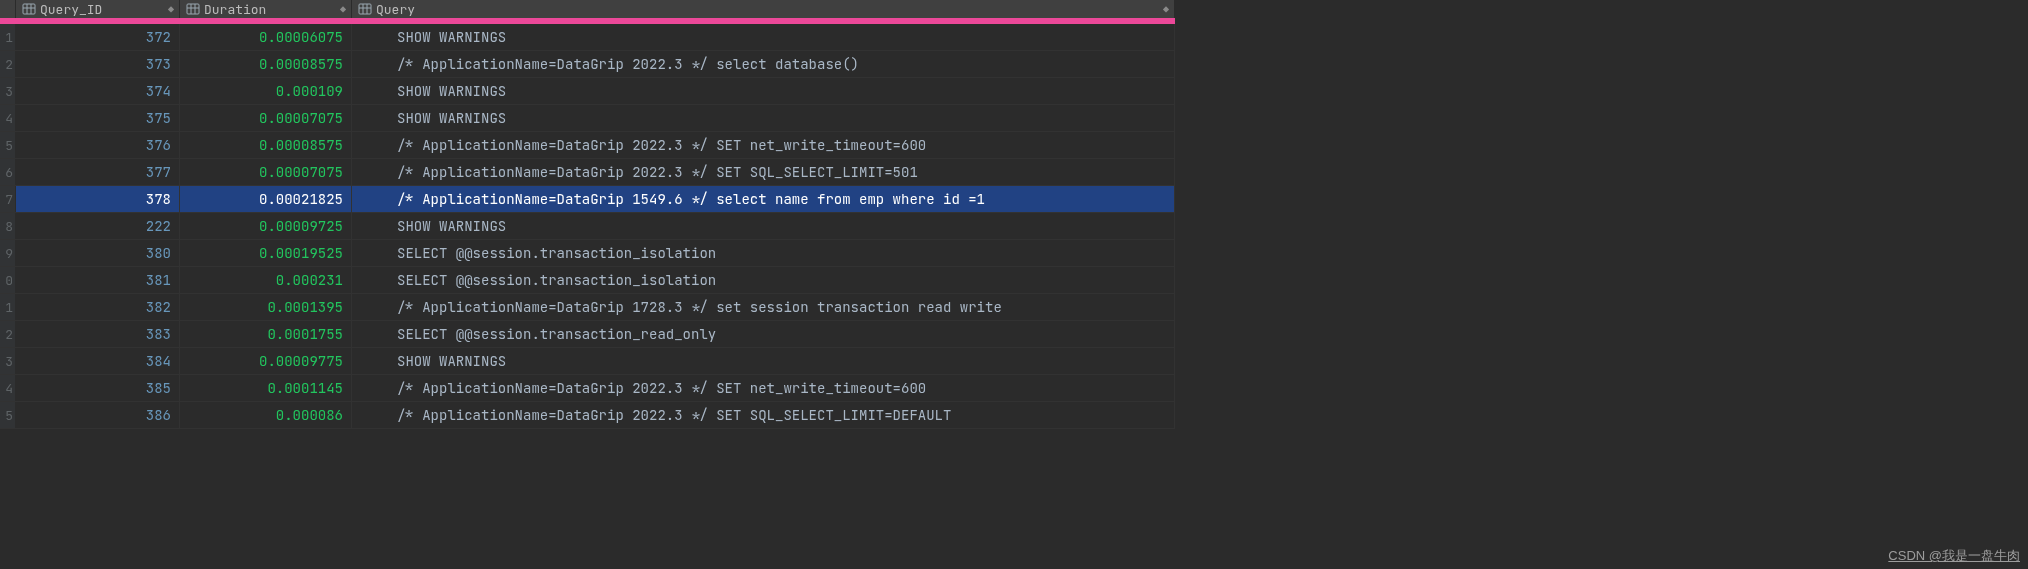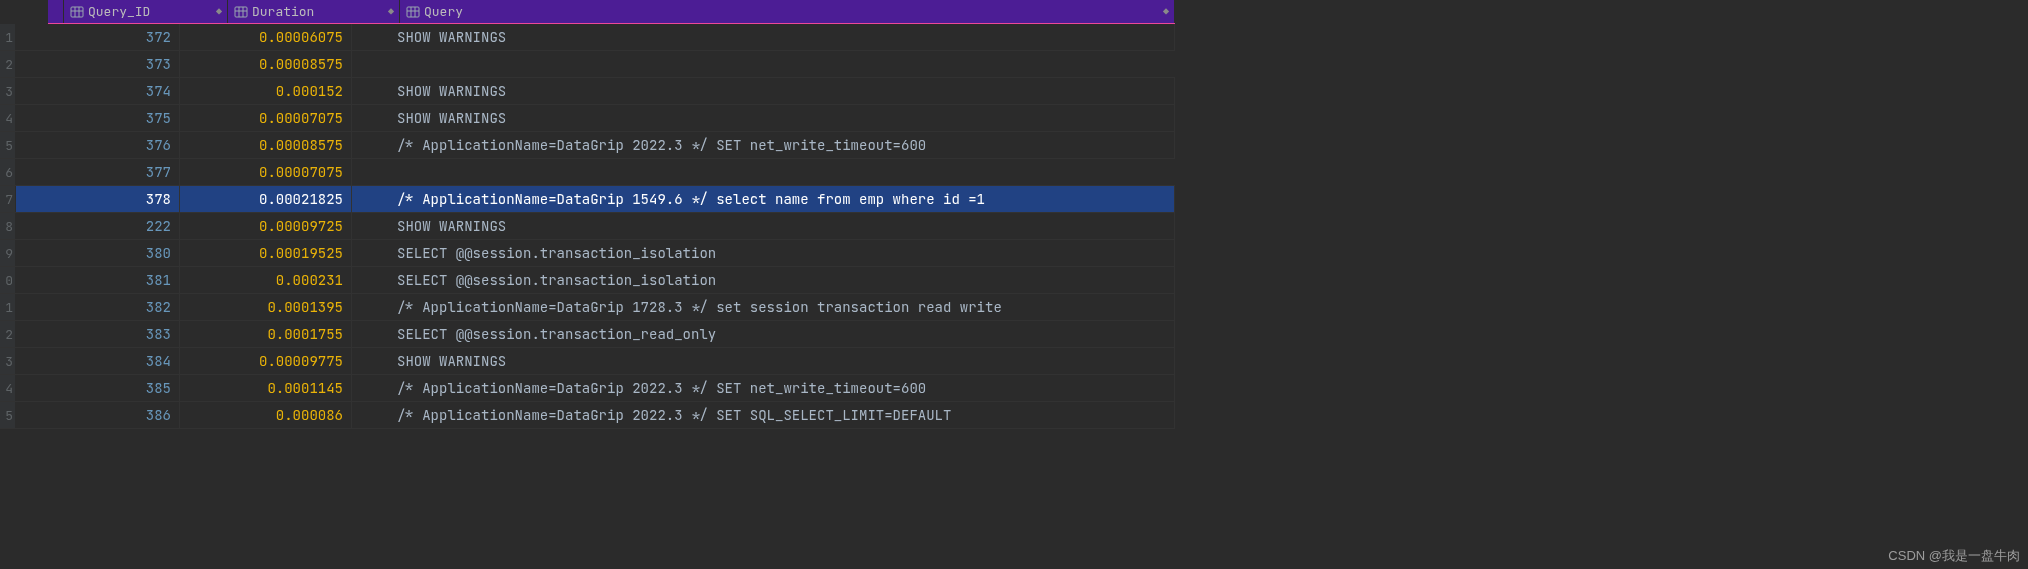--- a/index.html
+++ b/index.html
@@ -15,23 +15,22 @@
   }
   .grid {
     display: flex;
     flex-direction: column;
     width: 1175px;
     background: #2b2b2b;
   }
   .header-row {
     display: flex;
     height: 24px;
-    background: #4c1d95;
-    border-bottom: 1px solid #ec4899;
-    margin-left: 48px;
+    background: #404040;
+    border-bottom: 6px solid #ec4899;
   }
   .header-cell {
     display: flex;
     align-items: center;
     padding: 0 6px;
     border-right: 1px solid #2b2b2b;
     color: #bbbbbb;
     font-size: 13px;
     gap: 4px;
     white-space: nowrap;
@@ -78,21 +77,21 @@
     padding: 0 2px 0 0;
   }
   .cell.qid {
     width: 164px;
     justify-content: flex-end;
     color: #6897bb;
   }
   .cell.dur {
     width: 172px;
     justify-content: flex-end;
-    color: #eab308;
+    color: #22c55e;
   }
   .cell.qry {
     flex: 1;
     justify-content: flex-start;
     color: #a9b7c6;
     margin-left: 37px;
   }
   .data-row.selected .cell.qid,
   .data-row.selected .cell.dur,
   .data-row.selected .cell.qry {
@@ -107,20 +106,21 @@
     background: #2b2b2b;
   }
   .watermark {
     position: absolute;
     right: 8px;
     bottom: 4px;
     color: #b0b0b0;
     font-family: "Microsoft YaHei", sans-serif;
     font-size: 13px;
     opacity: 0.85;
+    text-decoration: underline;
   }
   svg.col-ico { width:14px; height:14px; flex:none; }
 </style>
 </head>
 <body>
 
 <div class="grid">
 
   <div class="header-row">
     <div class="header-cell gutter"></div>
@@ -163,43 +163,45 @@
       <div class="data-row">
         <div class="cell gutter">1</div>
         <div class="cell qid">372</div>
         <div class="cell dur">0.00006075</div>
         <div class="cell qry">SHOW WARNINGS</div>
       </div>
       <div class="data-row">
         <div class="cell gutter">2</div>
         <div class="cell qid">373</div>
         <div class="cell dur">0.00008575</div>
+        <div class="cell qry">/* ApplicationName=DataGrip 2022.3 */ select database()</div>
       </div>
       <div class="data-row">
         <div class="cell gutter">3</div>
         <div class="cell qid">374</div>
-        <div class="cell dur">0.000152</div>
+        <div class="cell dur">0.000109</div>
         <div class="cell qry">SHOW WARNINGS</div>
       </div>
       <div class="data-row">
         <div class="cell gutter">4</div>
         <div class="cell qid">375</div>
         <div class="cell dur">0.00007075</div>
         <div class="cell qry">SHOW WARNINGS</div>
       </div>
       <div class="data-row">
         <div class="cell gutter">5</div>
         <div class="cell qid">376</div>
         <div class="cell dur">0.00008575</div>
         <div class="cell qry">/* ApplicationName=DataGrip 2022.3 */ SET net_write_timeout=600</div>
       </div>
       <div class="data-row">
         <div class="cell gutter">6</div>
         <div class="cell qid">377</div>
         <div class="cell dur">0.00007075</div>
+        <div class="cell qry">/* ApplicationName=DataGrip 2022.3 */ SET SQL_SELECT_LIMIT=501</div>
       </div>
       <div class="data-row selected">
         <div class="cell gutter">7</div>
         <div class="cell qid">378</div>
         <div class="cell dur">0.00021825</div>
         <div class="cell qry">/* ApplicationName=DataGrip 1549.6 */ select name from emp where id =1</div>
       </div>
       <div class="data-row">
         <div class="cell gutter">8</div>
         <div class="cell qid">222</div>

